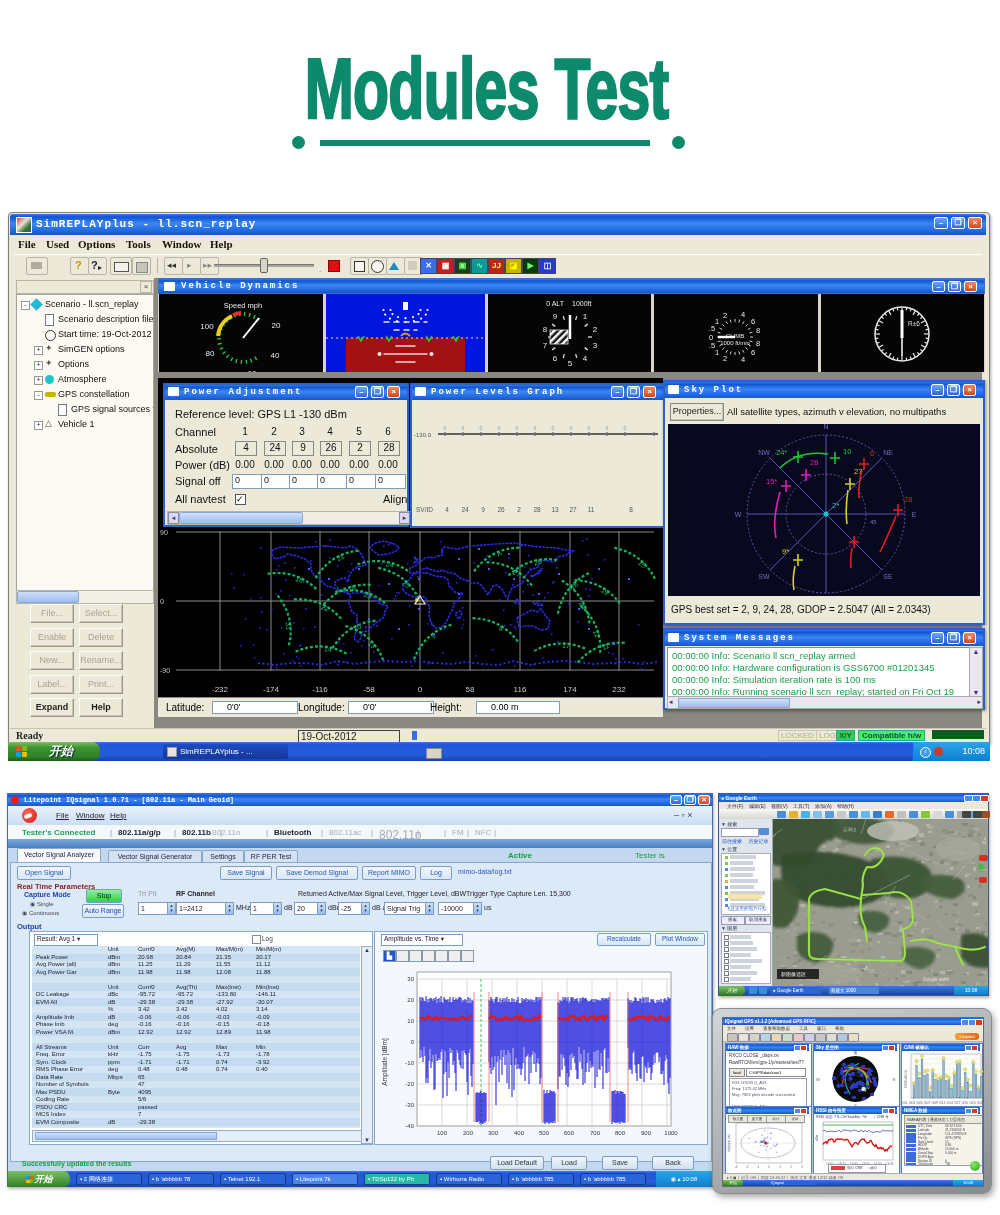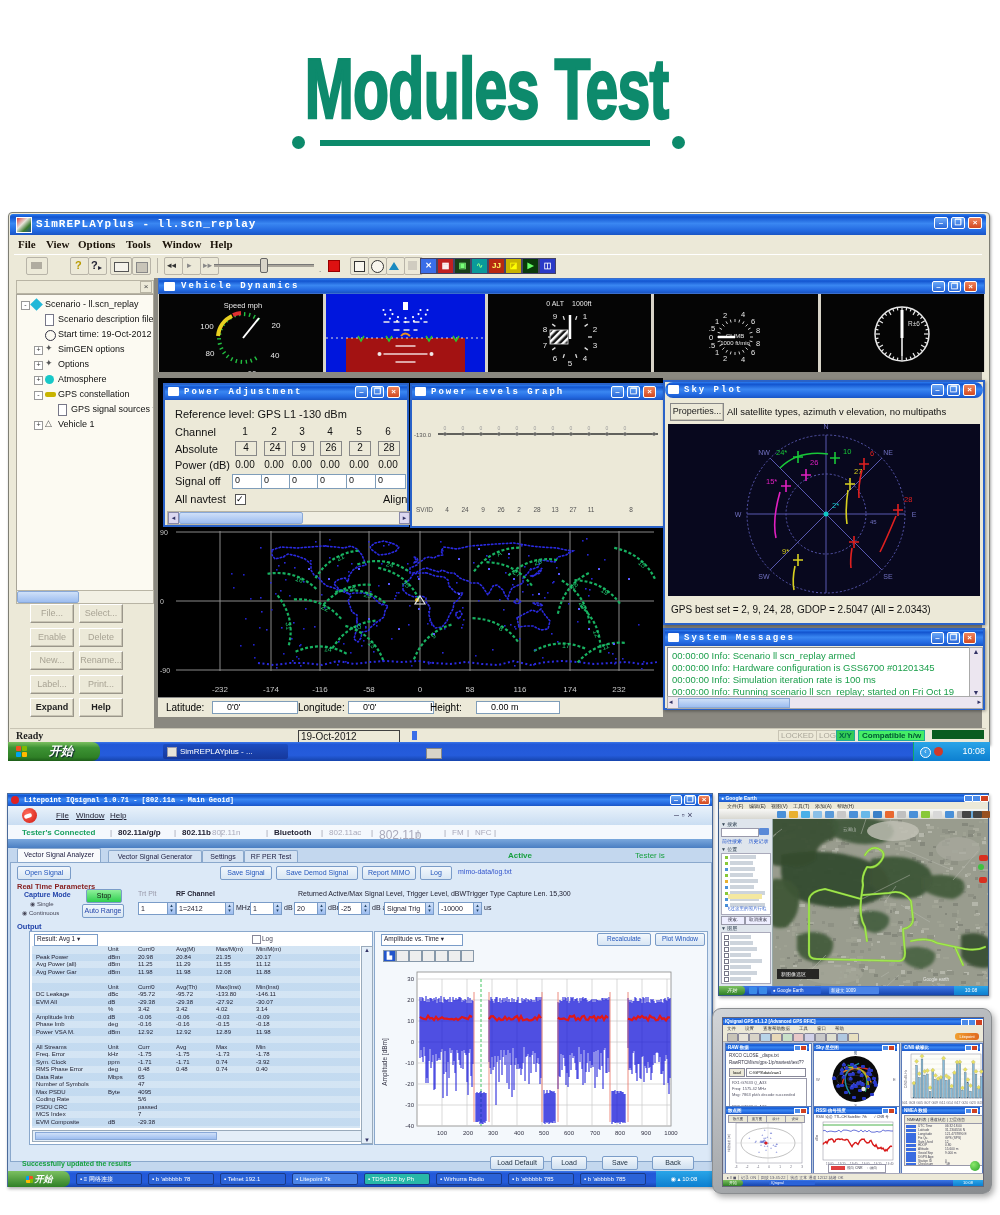--- a/index.html
+++ b/index.html
@@ -28,21 +28,21 @@
 
   <div class="abs tb" style="left:2px;top:2px;width:976px;height:21px;border-radius:3px 3px 0 0;"></div>
   <div class="abs" style="left:8px;top:5px;width:14px;height:14px;background:linear-gradient(135deg,#d94141 0%,#e8e3db 40%,#3a7a2e 70%,#23538f 100%);border:1px solid #fff;"></div>
   <div class="abs tbtxt" style="left:28px;top:6px;font-size:11px;letter-spacing:1px;">SimREPLAYplus - ll.scn_replay</div>
   <span class="abs wbtn" style="left:926px;top:5px;">–</span>
   <span class="abs wbtn" style="left:943px;top:5px;">❐</span>
   <span class="abs wbtn close" style="left:960px;top:5px;">×</span>
 
   <div class="abs" style="left:6px;top:26px;width:968px;height:15px;background:#ece9d8;font-family:'Liberation Serif',serif;font-weight:bold;font-size:11px;color:#1a1208;">
     <span style="position:absolute;left:4px;">File</span>
-        <span style="position:absolute;left:32px;">View</span>
+        <span style="position:absolute;left:32px;">Used</span>
         <span style="position:absolute;left:64px;">Options</span>
         <span style="position:absolute;left:112px;">Tools</span>
         <span style="position:absolute;left:148px;">Window</span>
         <span style="position:absolute;left:196px;">Help</span>
   </div>
 
   <div class="abs" style="left:6px;top:42px;width:968px;height:22px;background:#ece9d8;border-top:1px solid #fff;"></div>
   <div id="toolbarA" class="abs" style="left:6px;top:44px;width:968px;height:19px;">
         <span style="position:absolute;left:12px;top:1px;width:20px;height:16px;border:1px solid #b8b4a8;background:#ece9d8;border-radius:2px;">
           <span style="position:absolute;left:4px;top:4px;width:11px;height:7px;background:#b0aca0;"></span>
@@ -775,21 +775,21 @@
         <text x="89" y="112" font-size="6.5" fill="#555" text-anchor="middle">26</text>
         <text x="107" y="112" font-size="6.5" fill="#555" text-anchor="middle">2</text>
         <text x="125" y="112" font-size="6.5" fill="#555" text-anchor="middle">28</text>
         <text x="143" y="112" font-size="6.5" fill="#555" text-anchor="middle">13</text>
         <text x="161" y="112" font-size="6.5" fill="#555" text-anchor="middle">27</text>
         <text x="179" y="112" font-size="6.5" fill="#555" text-anchor="middle">11</text>
         <text x="219" y="112" font-size="6.5" fill="#555" text-anchor="middle">8</text>
 </svg>
 </div>
 <div id="skyplot" class="abs" style="left:663px;top:380px;width:322px;height:245px;background:#ece9d8;border:2px solid #2a62c8;box-sizing:border-box;box-shadow:1px 1px 3px rgba(0,0,0,0.4);">
-<div class="tb" style="position:absolute;left:0;top:0;width:318px;height:16px;border-radius:8px;">
+<div class="tb" style="position:absolute;left:0;top:0;width:318px;height:16px;">
 <span style="position:absolute;left:3px;top:3px;width:11px;height:9px;background:#fff;border-radius:1px;"></span>
 <span class="tbtxt" style="position:absolute;left:19px;top:3px;font-size:9px;letter-spacing:2px;">Sky Plot</span>
 <span class="wbtn" style="position:absolute;left:266px;top:2px;width:13px;height:12px;">–</span>
 <span class="wbtn" style="position:absolute;left:282px;top:2px;width:13px;height:12px;">❐</span>
 <span class="wbtn close" style="position:absolute;left:298px;top:2px;width:13px;height:12px;">×</span>
 </div>
 <div class="btn3d" style="position:absolute;left:5px;top:21px;width:52px;height:16px;font-size:9px;color:#222;text-align:center;line-height:15px;border:1px solid #888;">Properties...</div>
 <div style="position:absolute;left:62px;top:24px;font-size:9.5px;color:#111;">All satellite types, azimuth v elevation, no multipaths</div>
 <svg style="position:absolute;left:3px;top:42px;" width="312" height="172" viewBox="0 0 312 172" preserveAspectRatio="none">
 <rect width="312" height="172" fill="#08081e"></rect>

